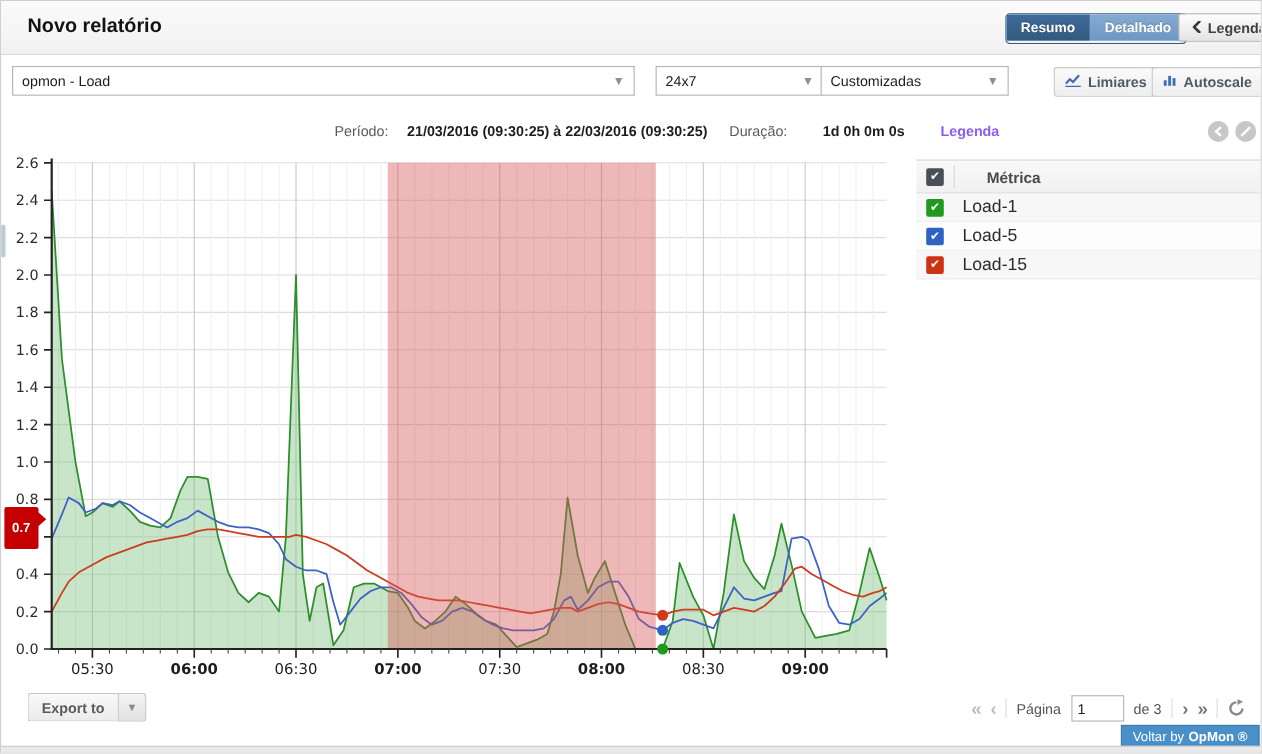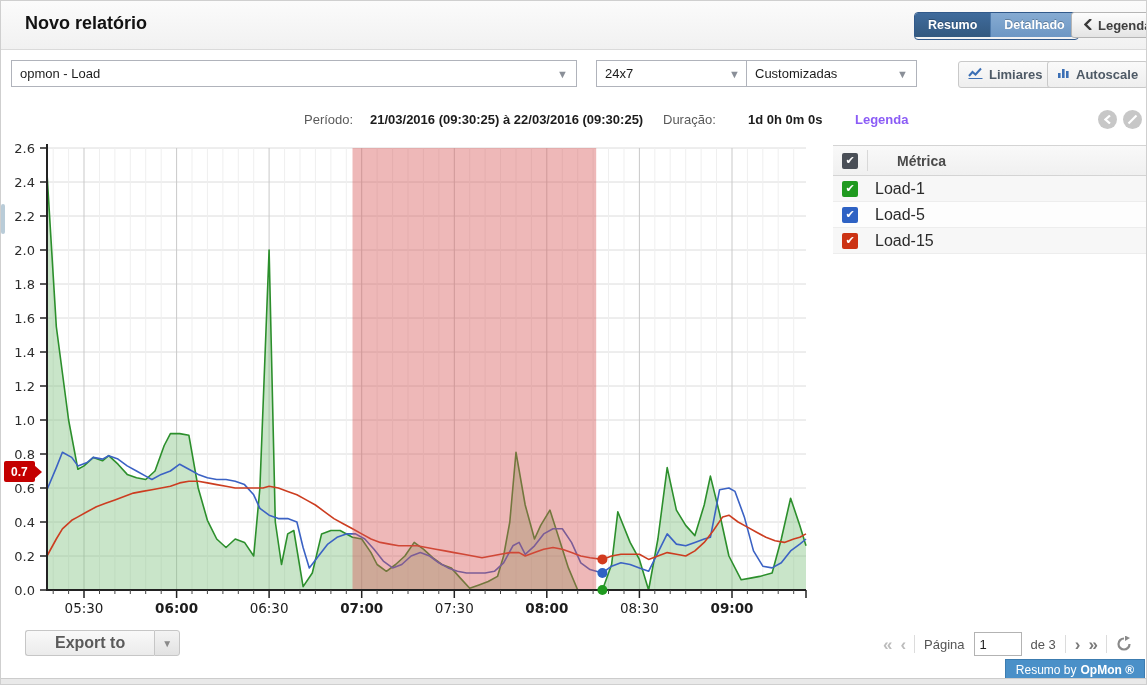--- a/index.html
+++ b/index.html
@@ -47,31 +47,31 @@
   .lg-row{left:832px;width:313px;height:26px;box-sizing:border-box;border-bottom:1px solid #ededed;
           display:flex;align-items:center;cursor:pointer;}
   .cb{width:16px;height:16px;border-radius:2px;margin-left:9px;display:flex;align-items:center;
       justify-content:center;color:#fff;font-size:11px;cursor:pointer;flex:0 0 auto;}
   .cb-dark{background:#4a4f57;}
   .lg-name{margin-left:17px;font-size:16px;color:#2b2b2b;}
   .lg-head-name{margin-left:29px;font-size:14px;font-weight:bold;color:#4a4a4a;}
 
   
   .chart-wrap{top:138px;left:0;width:825px;height:482px;}
-  .threshold{height:21px;padding:0 7px;background:#c40000;color:#fff;font-size:12px;font-weight:bold;
+  .threshold{height:38px;padding:0 7px;background:#c40000;color:#fff;font-size:12px;font-weight:bold;
              display:flex;align-items:center;border-radius:2px;}
   .threshold:after{content:"";position:absolute;right:-7px;top:4px;border:7px solid transparent;
              border-right:none;border-left:8px solid #c40000;}
   .scroll-thumb{left:0;top:203px;width:4px;height:30px;background:#b9ccd8;border-radius:2px;}
 
   
   .export-wrap{top:629px;left:24px;height:26px;display:flex;cursor:pointer;}
-  .export-main{padding:0 29px;display:flex;align-items:center;background:linear-gradient(#f9f9f9,#ebebeb);
+  .export-main{padding:0 12px;display:flex;align-items:center;background:linear-gradient(#f9f9f9,#ebebeb);
              border:1px solid #c6c6c6;border-right:none;border-radius:3px 0 0 3px;
-             font-size:16px;font-weight:bold;color:#5a5a5a;}
+             font-size:13px;font-weight:bold;color:#5a5a5a;}
   .export-arrow{width:24px;display:flex;align-items:center;justify-content:center;
              background:linear-gradient(#f3f3f3,#e2e2e2);border:1px solid #c6c6c6;
              border-radius:0 3px 3px 0;color:#8a8a8a;font-size:10px;}
   .pager{top:629px;right:14px;height:28px;display:flex;align-items:center;gap:9px;}
   .pg-arrow{font-size:17px;font-weight:bold;line-height:1;cursor:pointer;letter-spacing:-1px;}
   .pg-dis{color:#bcbcbc;}
   .pg-en{color:#7a7a7a;}
   .pg-sep{width:1px;height:18px;background:#dcdcdc;}
   .pg-label{font-size:13px;color:#555;}
   .pg-input{width:36px;height:22px;border:1px solid #b3b3b3;font-size:13px;color:#222;
@@ -348,16 +348,16 @@
   <span class="pg-sep"></span>
   <span class="refresh">
     <svg width="16" height="16" viewBox="0 0 16 16">
         <path d="M13.5 8 A5.5 5.5 0 1 1 8 2.5" fill="none" stroke="#8a8a8a" stroke-width="2.2"></path>
         <path d="M8 0 L13 2.5 L8 5.5 Z" fill="#8a8a8a" transform="translate(1,-0.5)"></path>
       </svg>
   </span>
 </div>
 
 <div class="abs powered">
-  <span>Resumo by</span>
+  <span>Voltar by</span>
   <b>OpMon ®</b>
 </div>
 <div class="abs bottom-strip"></div>
 
 </body></html>

